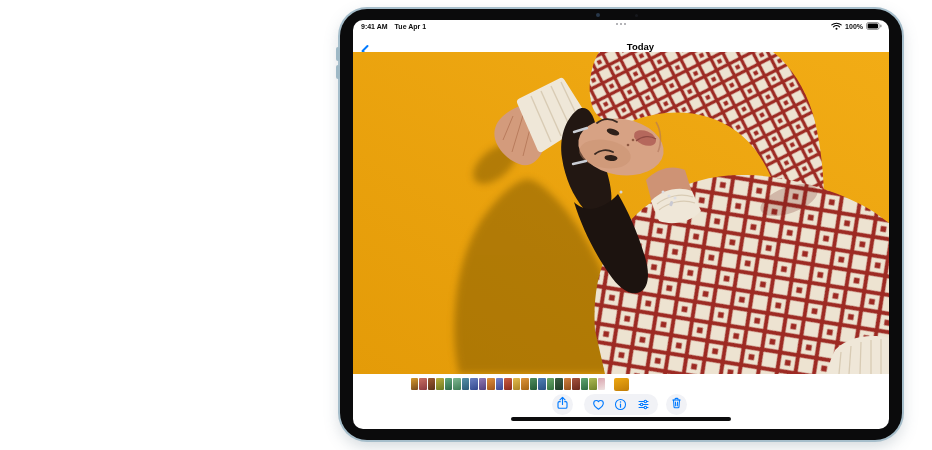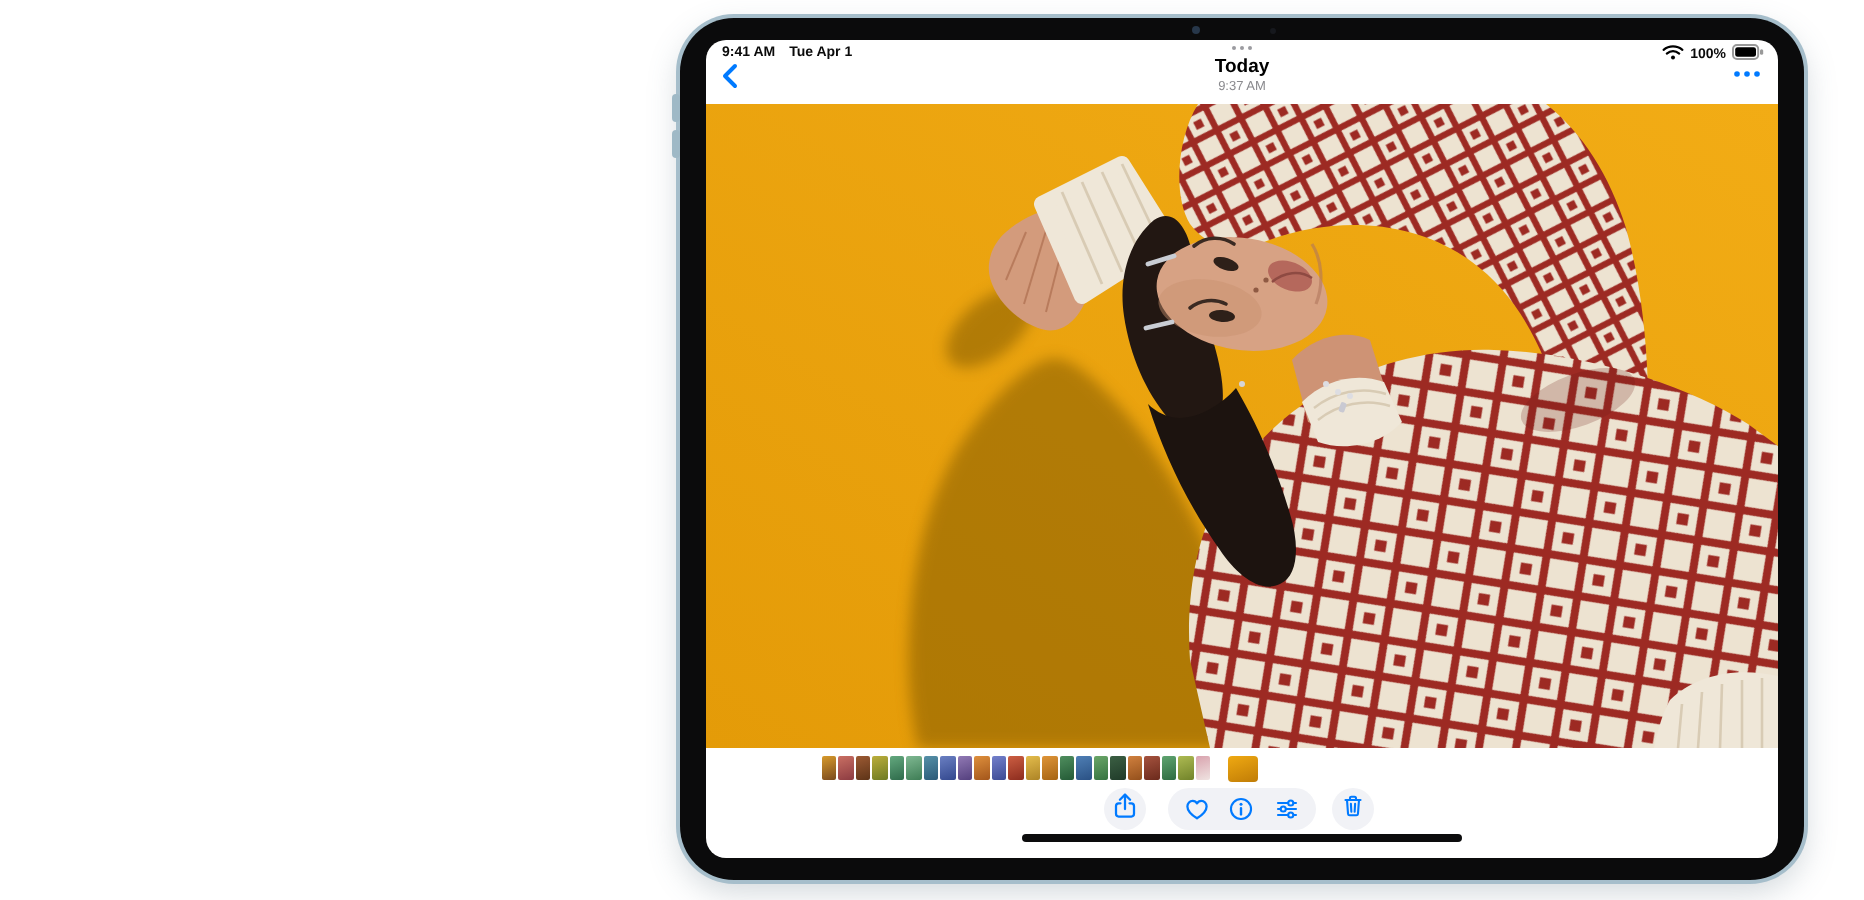--- a/index.html
+++ b/index.html
@@ -18,21 +18,21 @@
 
   
   .statusbar{position:absolute;left:0;top:0;width:100%;height:14px;}
   .sb-left{position:absolute;left:8px;top:3px;display:flex;gap:7px;font-size:7px;font-weight:600;color:#0a0a0a;}
   .grabber{position:absolute;left:50%;top:3px;transform:translateX(-50%);display:flex;gap:2px;}
   .grabber i{width:2px;height:2px;border-radius:50%;background:#9b9ba0;}
   .sb-right{position:absolute;right:7px;top:2px;display:flex;align-items:center;gap:3px;
             font-size:7px;font-weight:600;color:#0a0a0a;}
 
   
-  .navbar{position:absolute;left:0;top:8px;width:100%;height:20px;}
+  .navbar{position:absolute;left:0;top:21px;width:100%;height:20px;padding-left:39px;}
   .navbtn{background:none;border:none;padding:0;cursor:pointer;line-height:0;}
   .back{position:absolute;left:7px;top:3px;}
   .titlebox{position:absolute;left:0;top:0;width:100%;text-align:center;}
   .title{font-size:9.5px;font-weight:700;color:#000;}
   .subtitle{font-size:6.5px;color:#8a8a8e;margin-top:1px;}
   .more{position:absolute;right:8px;top:4px;}
 
   
   .photo{position:absolute;left:0;top:32px;width:536px;height:322px;}
   .photo svg{display:block;}

